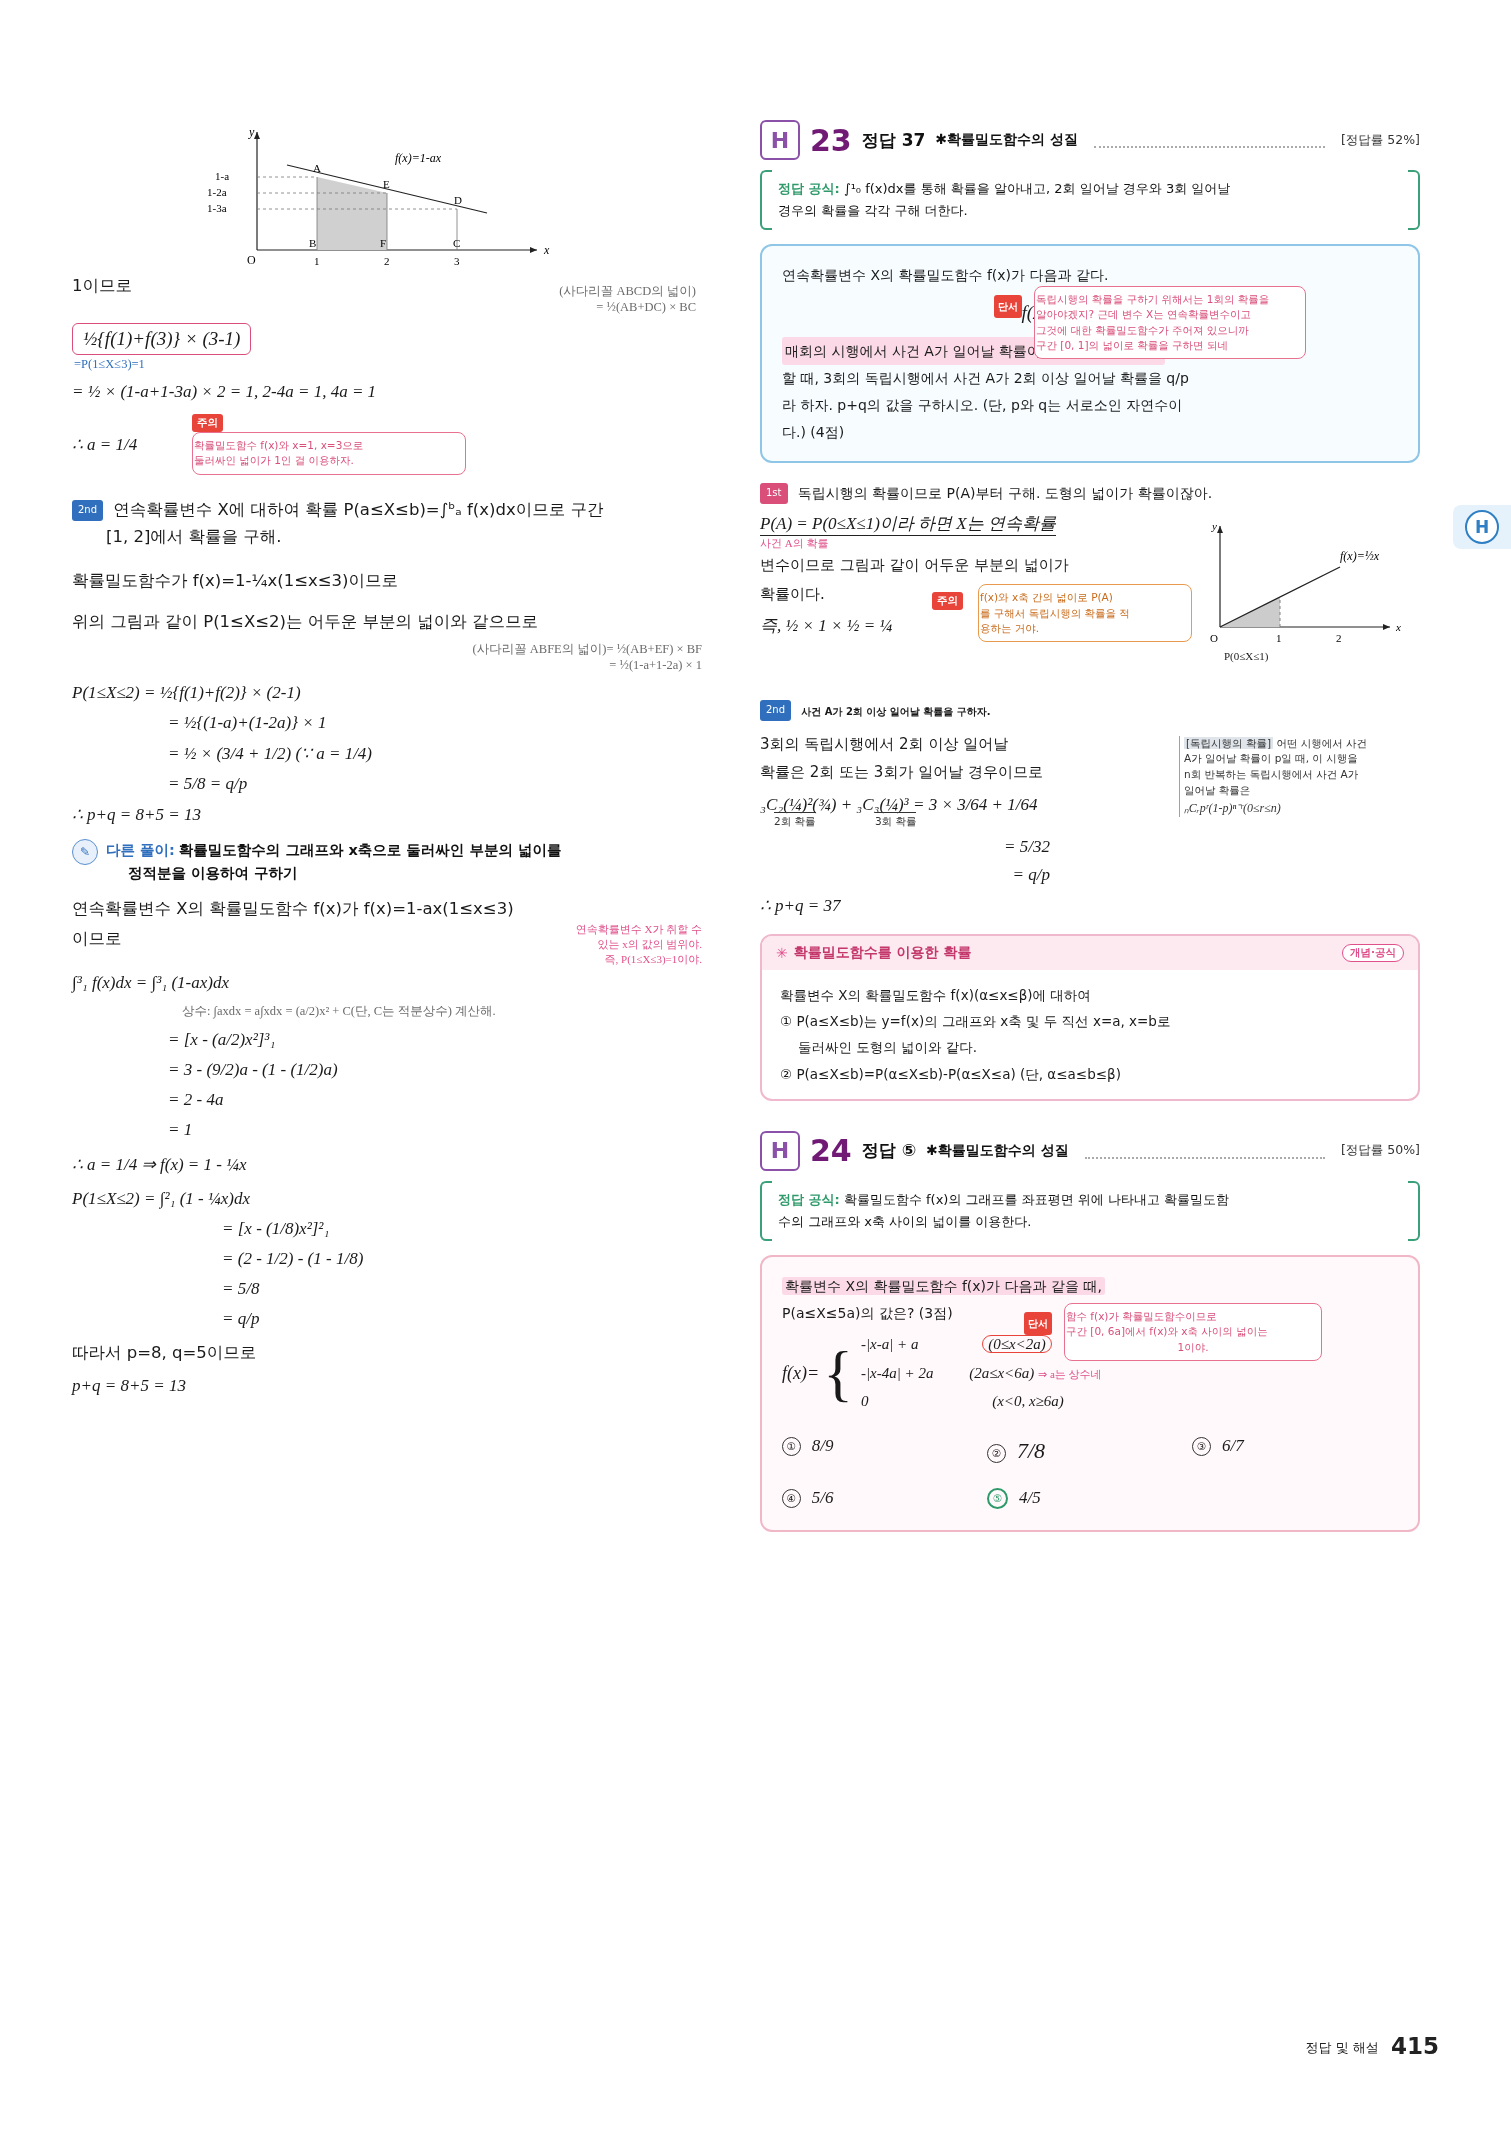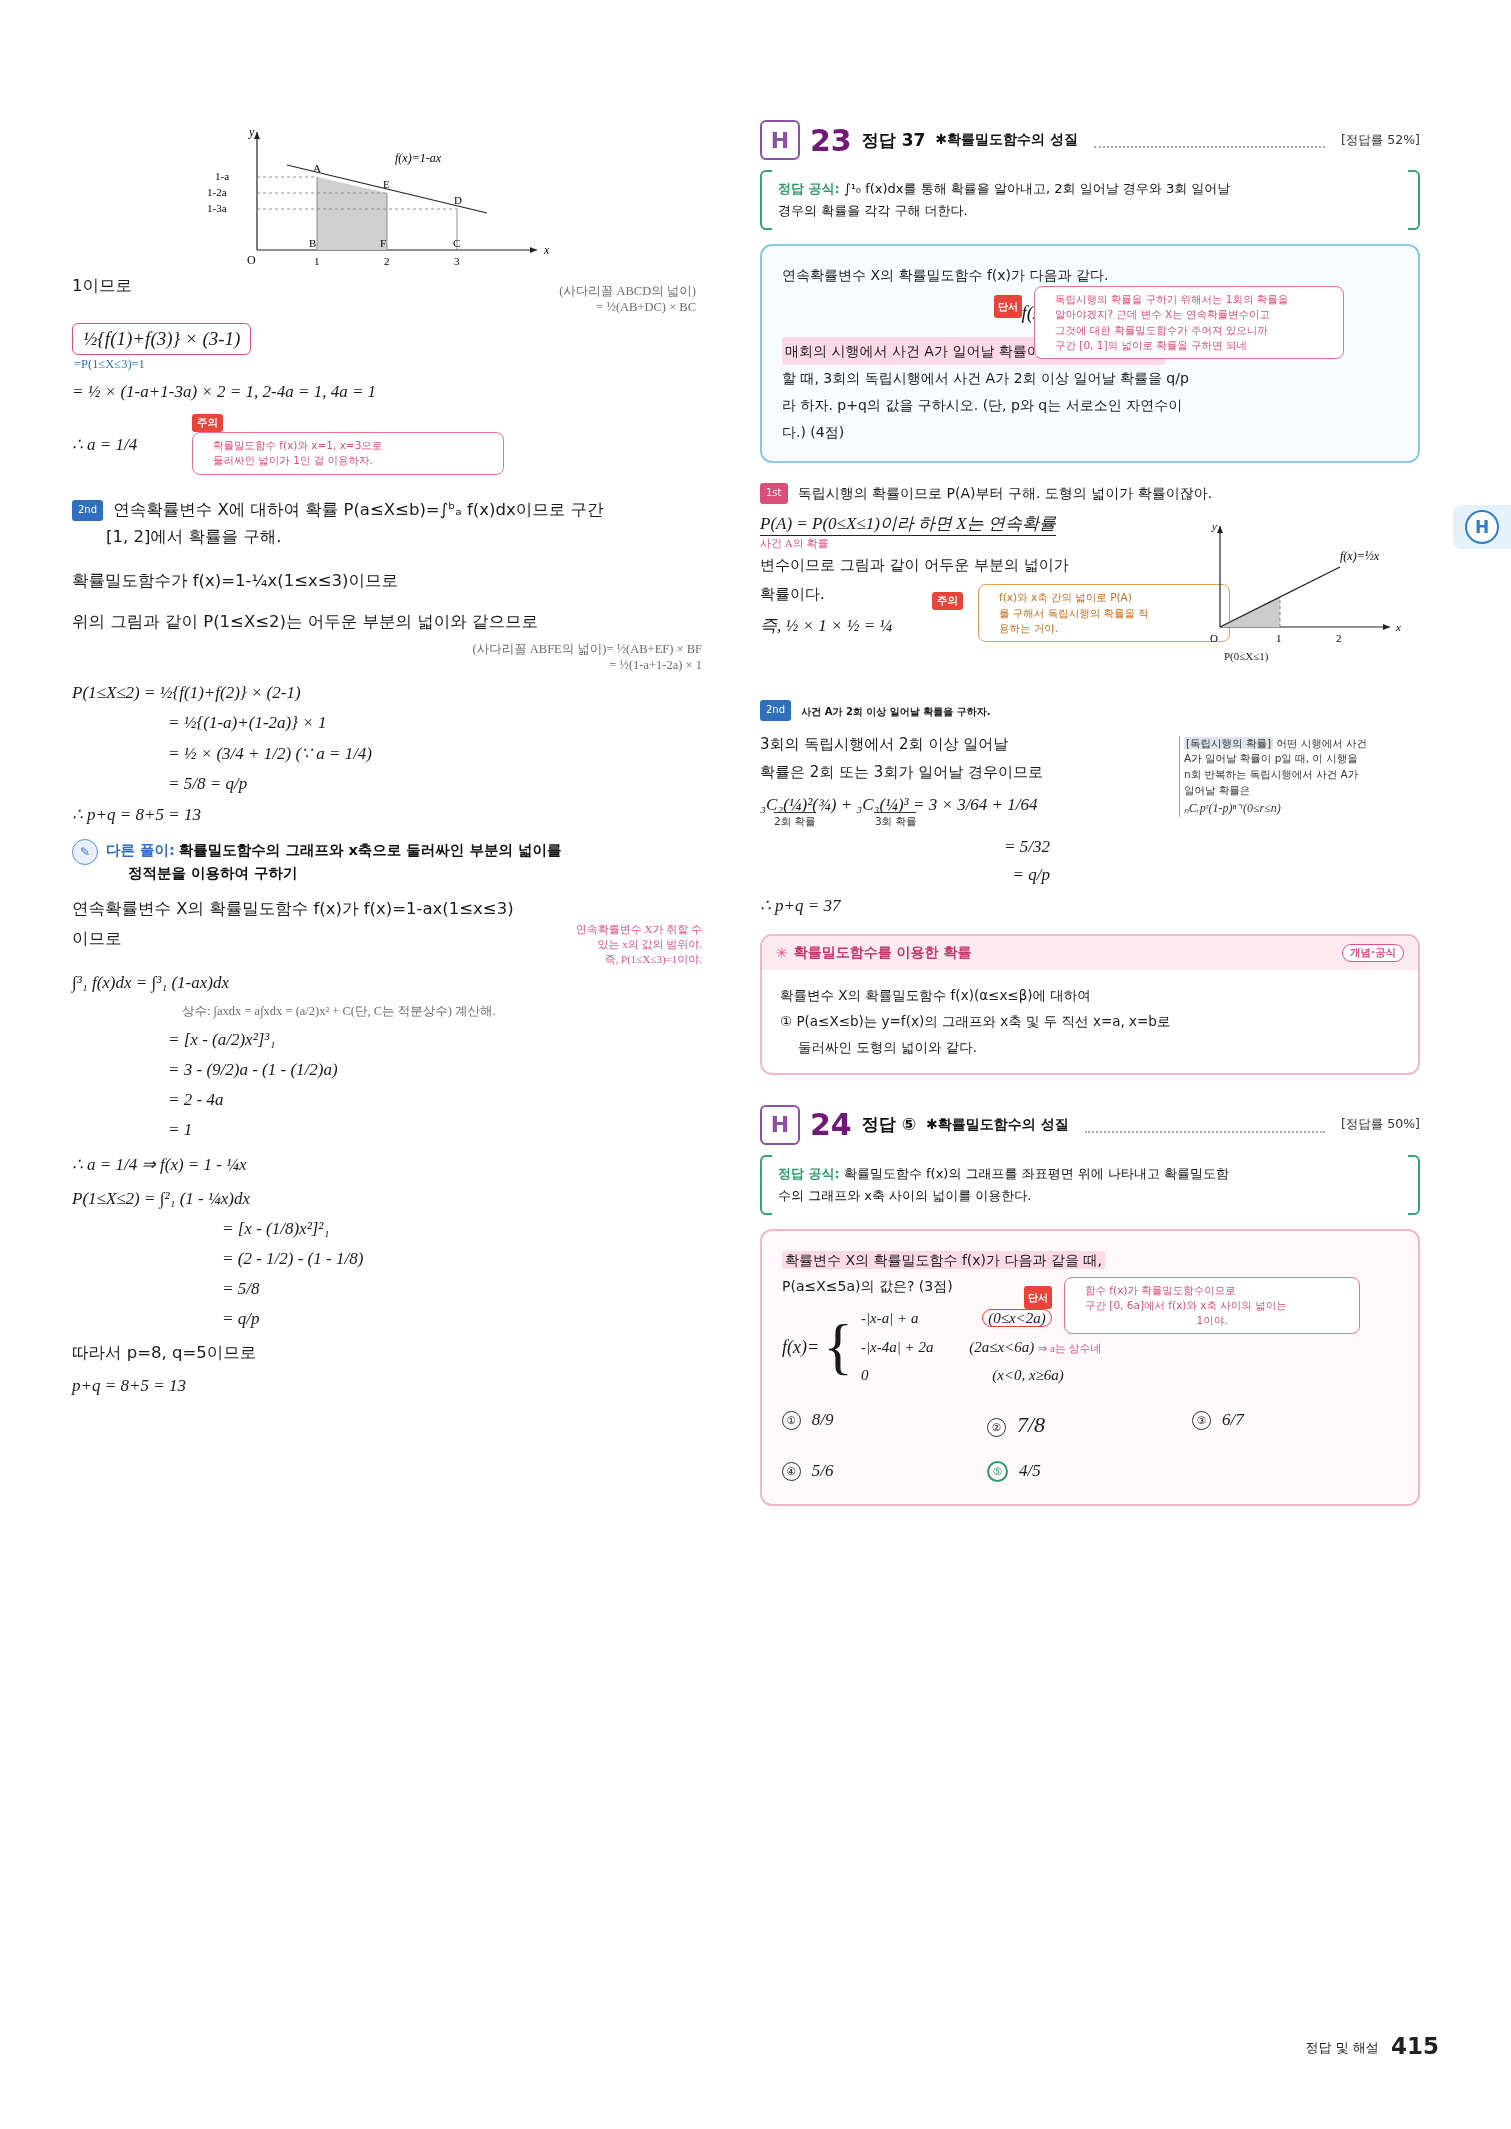--- a/index.html
+++ b/index.html
@@ -139,21 +139,21 @@
   .hilite-pink{background:#fbd9e6;padding:1px 3px;border-radius:3px;}
   
   .bubble{
     position:absolute;
     background:#fff;
     border:1.5px solid #e8718f;
     border-radius:8px;
     color:#d94f7a;
     font-family:"DejaVu Sans", sans-serif;
     font-size:10.5px;line-height:1.45;
-    padding:5px 20px;
+    padding:5px 1px;
   }
   .bubble.orange{border-color:#e89b4f;color:#c96a1a;}
   
   .concept{
     border:2px solid #f0b8cd;
     border-radius:12px;
     overflow:hidden;
     margin-top:18px;
     background:#fff;
   }
@@ -480,20 +480,21 @@
     <div class="concept">
       <div class="concept-head">
         <span style="margin-right:6px;color:#e0508b;">✳</span>
         <span>확률밀도함수를 이용한 확률</span>
         <span class="tag">개념·공식</span>
       </div>
       <div class="concept-body">
         <div>확률변수 X의 확률밀도함수 f(x)(α≤x≤β)에 대하여</div>
         <div>① P(a≤X≤b)는 y=f(x)의 그래프와 x축 및 두 직선 x=a, x=b로</div>
         <div style="padding-left:18px;">둘러싸인 도형의 넓이와 같다.</div>
+        <div>② P(a≤X≤b)=P(α≤X≤b)-P(α≤X≤a) (단, α≤a≤b≤β)</div>
       </div>
     </div>
 
     <div class="prob-head" style="margin-top:30px;">
       <div class="h-logo">H</div>
       <div class="prob-num">24</div>
       <div class="prob-ans kr">정답 ⑤</div>
       <div class="prob-topic kr">✱확률밀도함수의 성질</div>
       <div class="dots"></div>
       <div class="prob-rate kr">[정답률 50%]</div>

